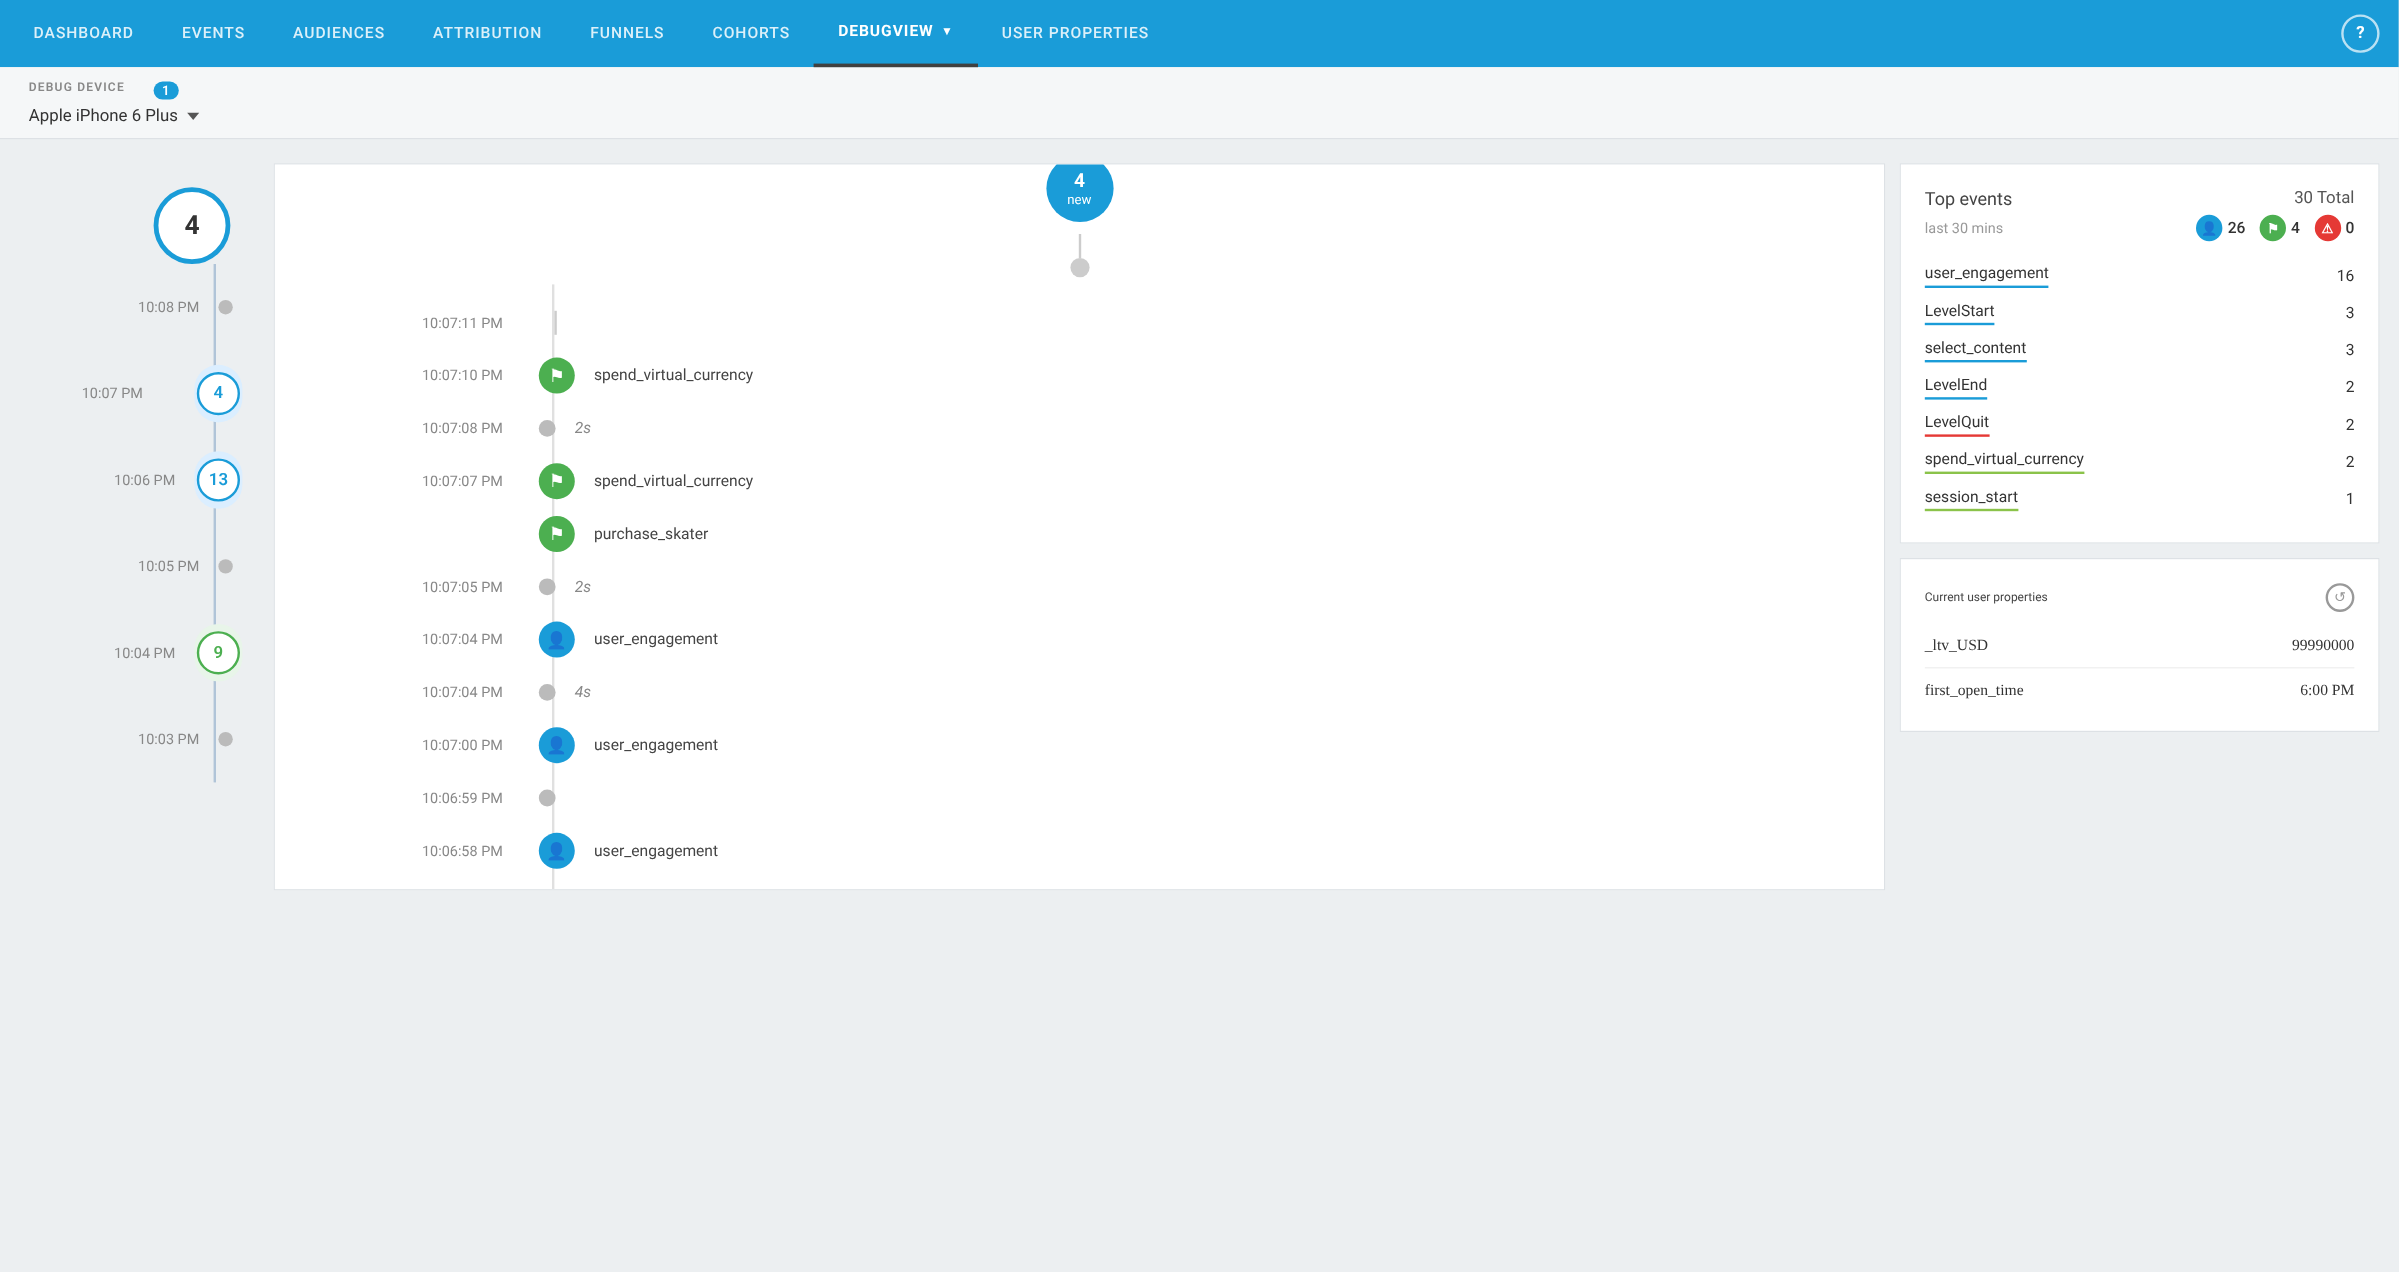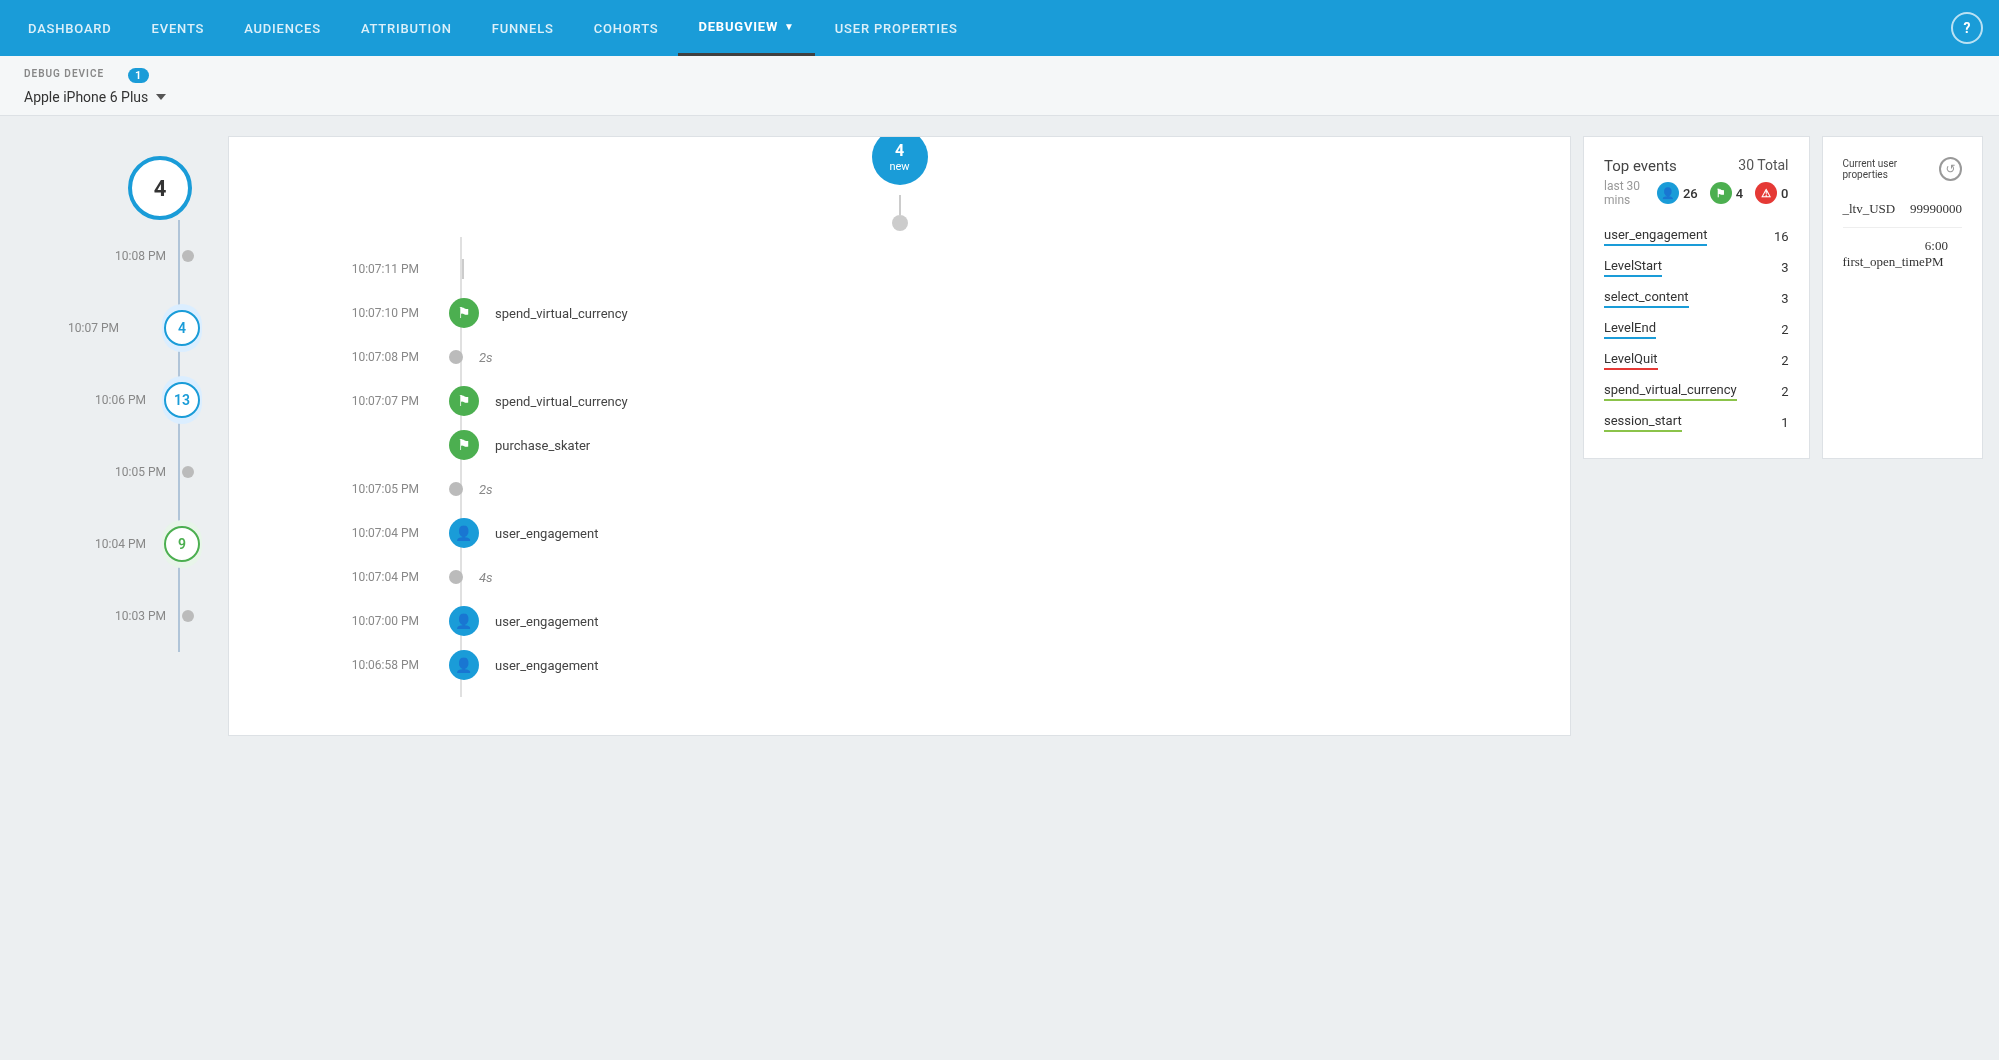--- a/index.html
+++ b/index.html
@@ -231,20 +231,21 @@
     .event-name.italic {
       font-style: italic;
       color: #888;
     }
 
     
     .right-panel {
       width: 400px;
       min-width: 360px;
       display: flex;
+      flex-direction: column;
       gap: 12px;
     }
 
     .right-card {
       background: #fff;
       border: 1px solid #dde1e5;
       padding: 20px;
     }
 
     .top-events-header {
@@ -485,20 +486,24 @@
         <div style="width:14px; height:14px; border-radius:50%; background:#bbb; margin-right:16px; z-index:2; flex-shrink:0;"></div>
         <span class="event-name italic">4s</span>
       </div>
 
       <div class="event-line" style="cursor:pointer;">
         <span class="event-time">10:07:00 PM</span>
         <div class="event-icon icon-blue" style="font-size:14px;">👤</div>
         <span class="event-name">user_engagement</span>
       </div>
 
+      <div class="event-line">
+        <span class="event-time">10:06:59 PM</span>
+        <div style="width:14px; height:14px; border-radius:50%; background:#bbb; margin-right:16px; z-index:2; flex-shrink:0;"></div>
+      </div>
 
       <div class="event-line" style="cursor:pointer;">
         <span class="event-time">10:06:58 PM</span>
         <div class="event-icon icon-blue" style="font-size:14px;">👤</div>
         <span class="event-name">user_engagement</span>
       </div>
 
     </div>
   </div>
 

